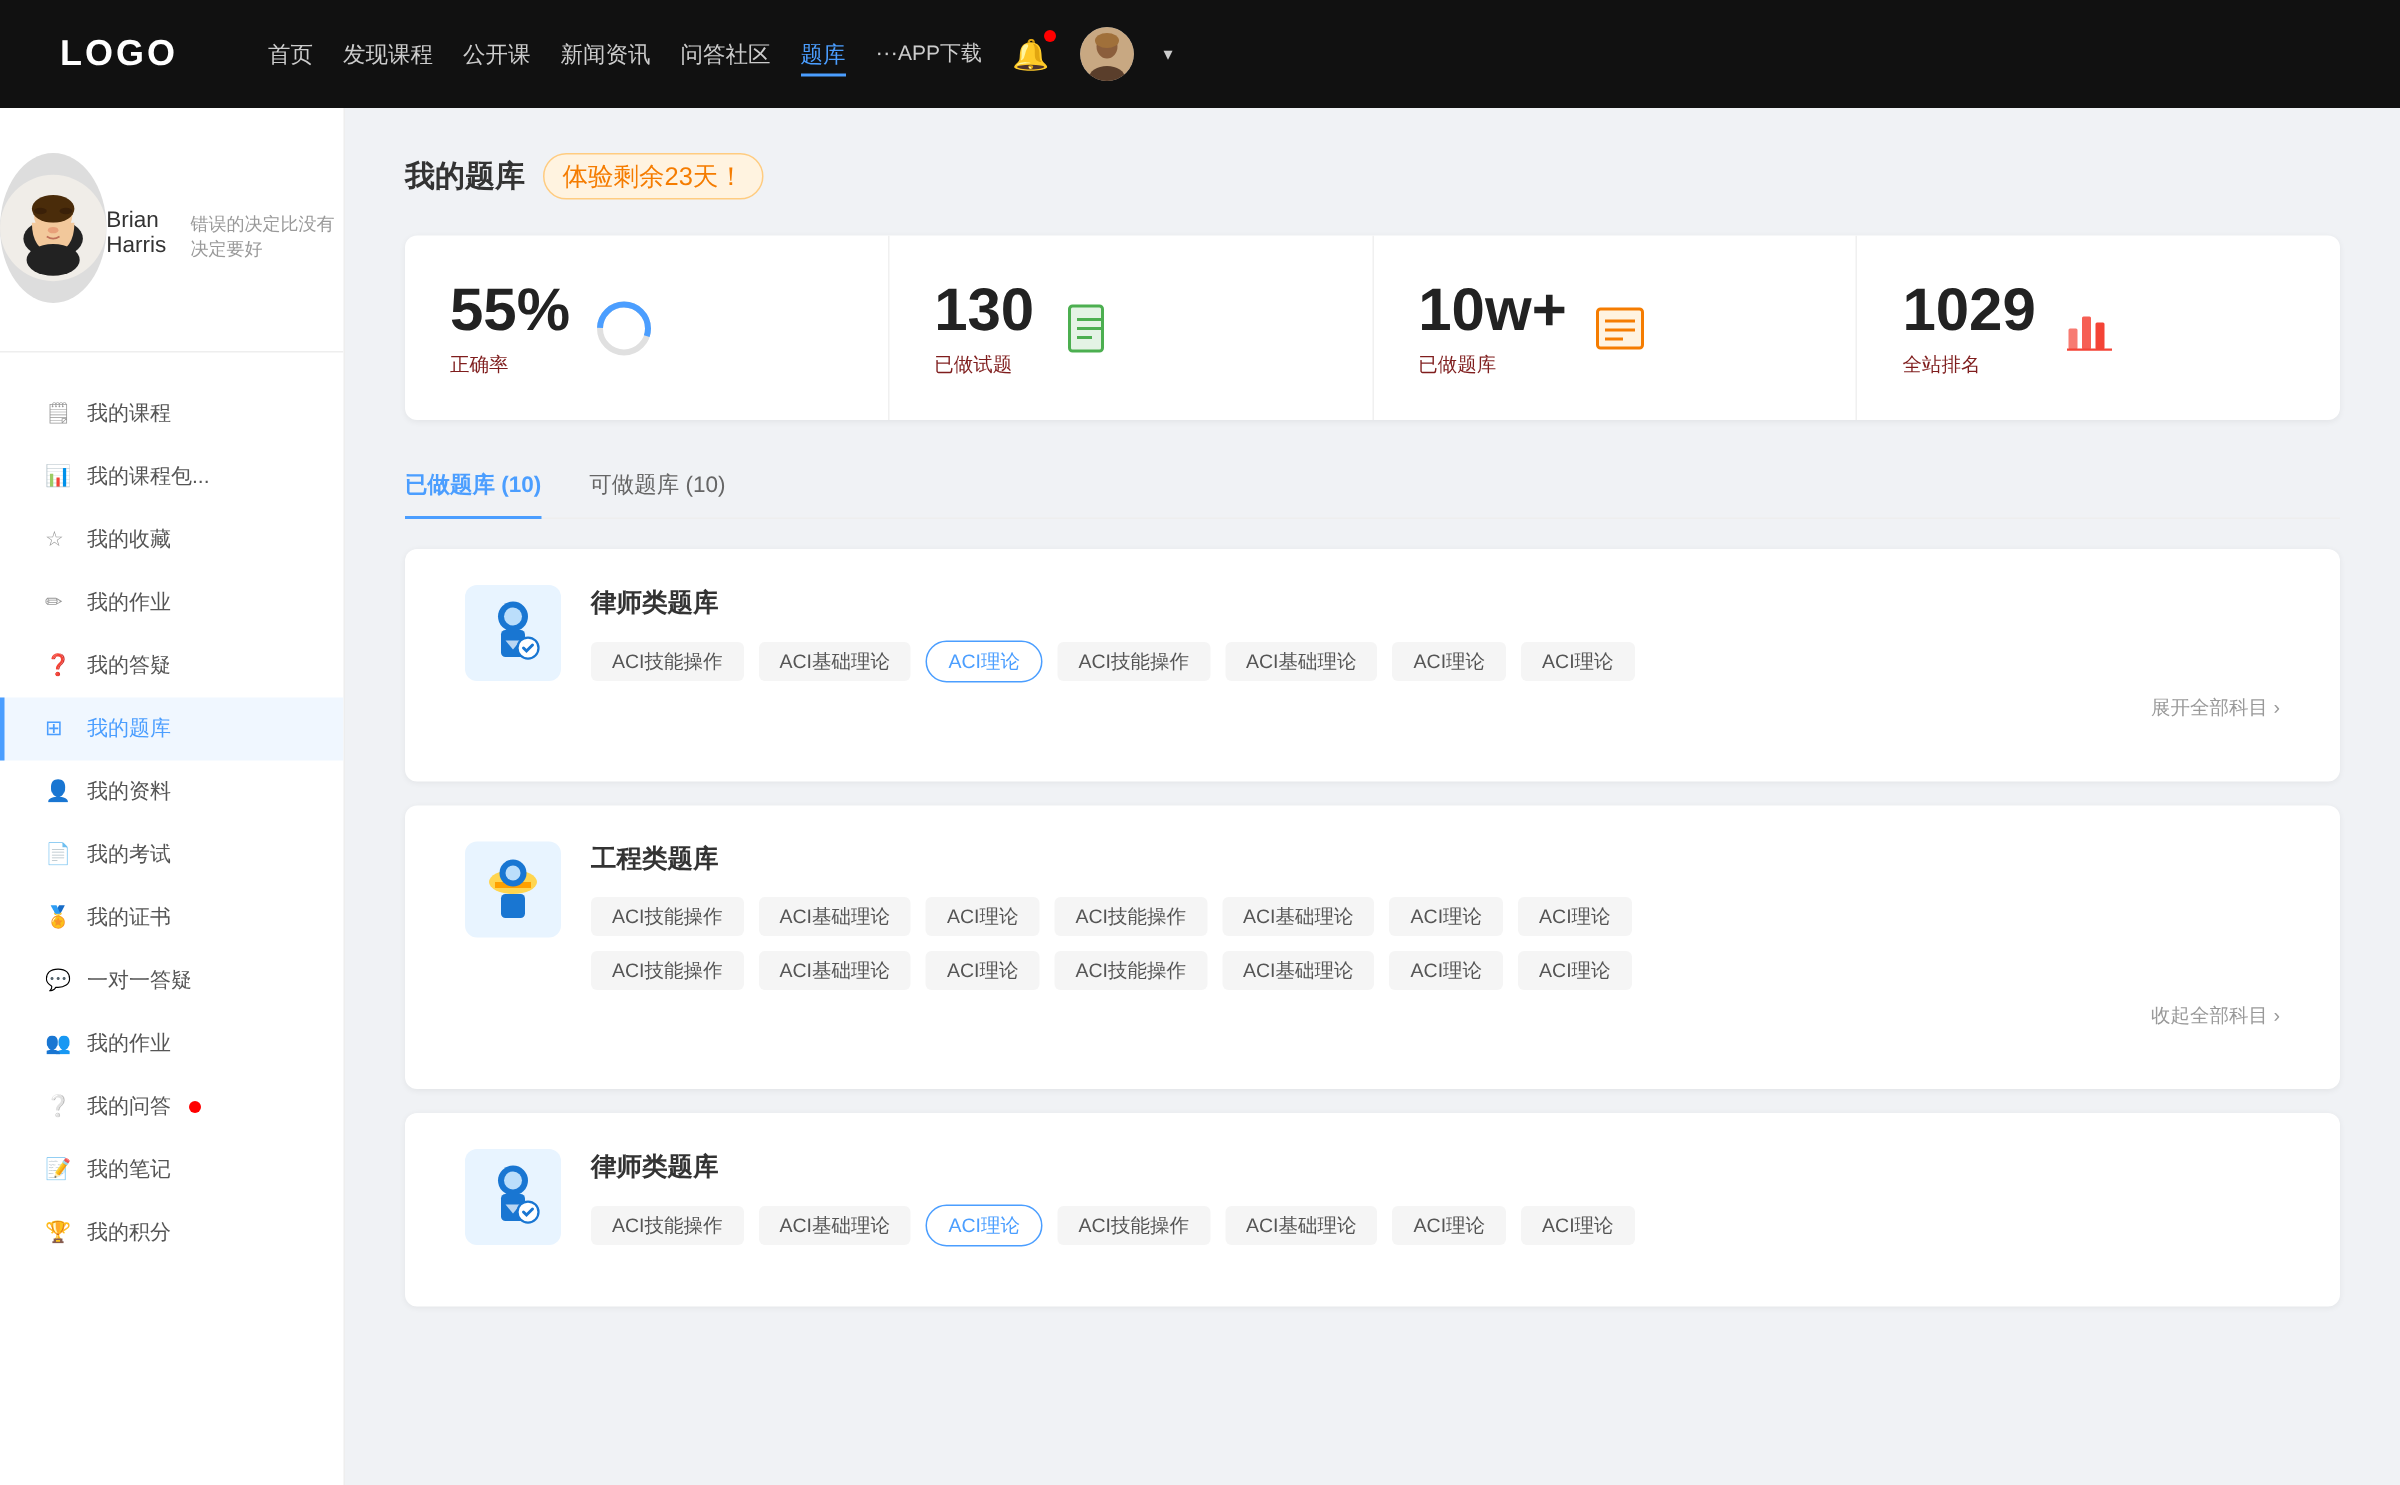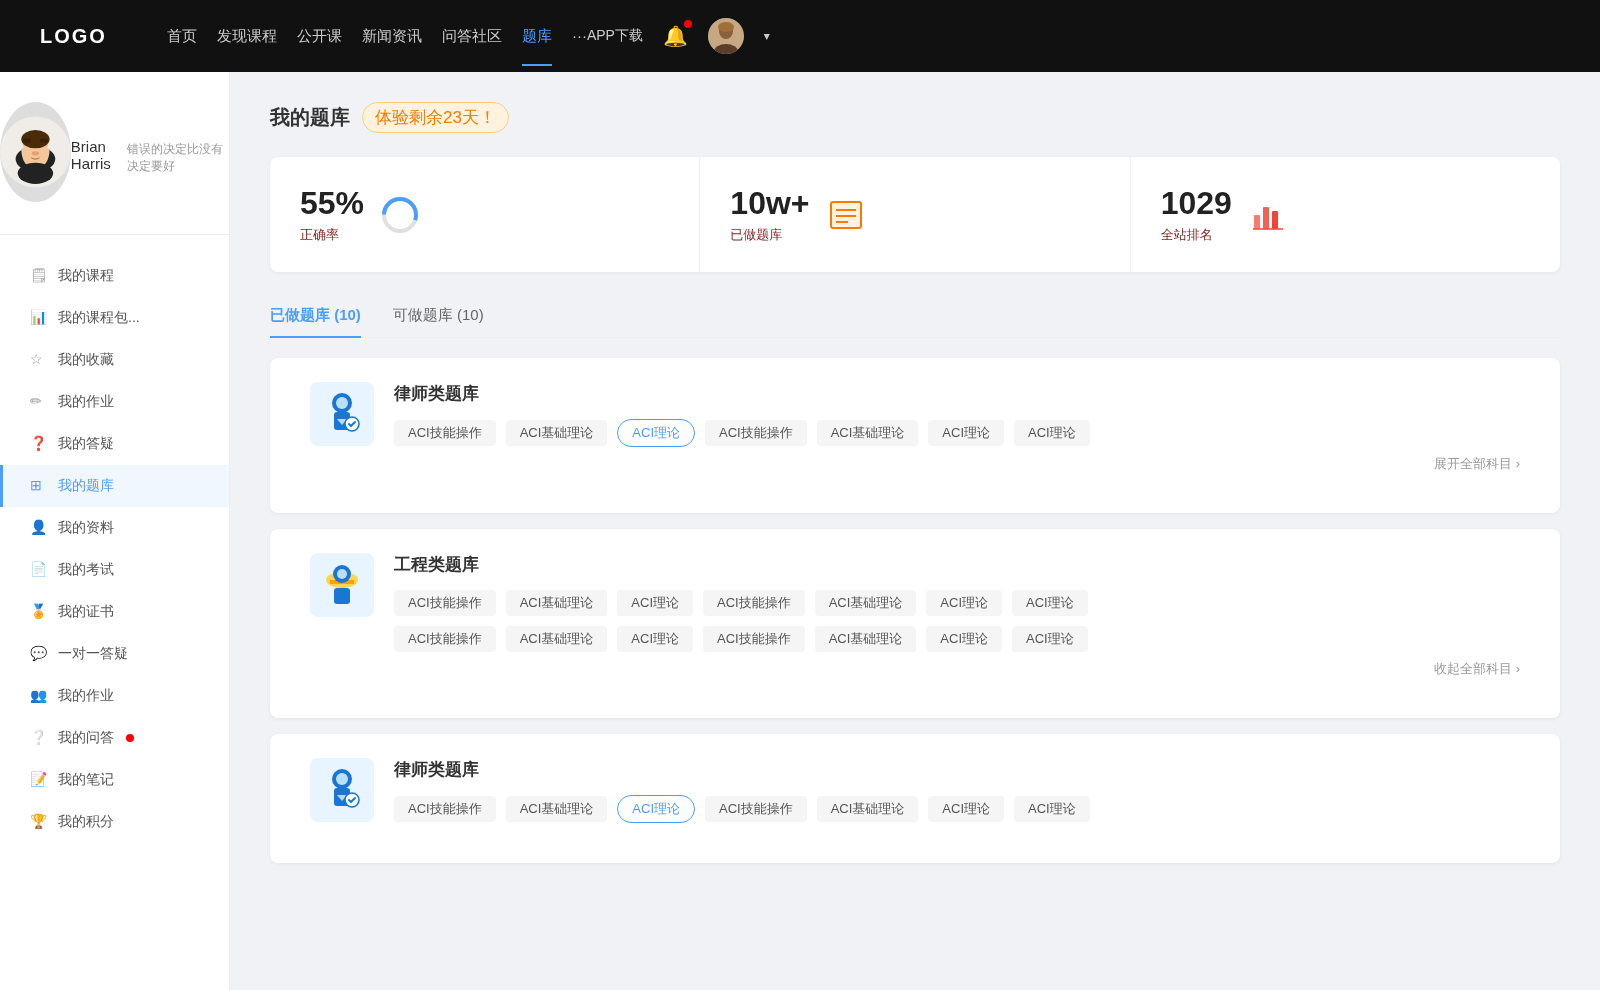--- a/index.html
+++ b/index.html
@@ -11,40 +11,40 @@
       height: 72px;
       display: flex;
       align-items: center;
       padding: 0 40px;
       position: fixed;
       top: 0; left: 0; right: 0;
       z-index: 100;
     }
     .navbar-logo {
       color: #fff;
-      font-size: 20px;
+      font-size: 24px;
       font-weight: bold;
       letter-spacing: 2px;
       margin-right: 60px;
     }
     .navbar-nav {
       display: flex;
       gap: 20px;
       list-style: none;
       flex: 1;
     }
     .navbar-nav li a {
       color: #ccc;
       text-decoration: none;
       font-size: 15px;
     }
     .navbar-nav li.active a {
       color: #4b9eff;
       border-bottom: 2px solid #4b9eff;
-      padding-bottom: 20px;
+      padding-bottom: 4px;
     }
     .navbar-right {
       display: flex;
       align-items: center;
       gap: 20px;
     }
     .navbar-app-download {
       color: #ccc;
       font-size: 14px;
     }
@@ -195,21 +195,21 @@
       flex: 1;
       padding: 28px 30px;
       border-right: 1px solid #f0f0f0;
       display: flex;
       align-items: center;
       gap: 16px;
     }
     .stat-item:last-child { border-right: none; }
     .stat-info {}
     .stat-value {
-      font-size: 32px;
+      font-size: 40px;
       font-weight: 700;
       color: #222;
     }
     .stat-label {
       font-size: 13px;
       color: #7f1d1d;
       margin-top: 4px;
     }
     .stat-icon {
       width: 40px; height: 40px;
@@ -440,20 +440,35 @@
     </div>
     <div class="stat-icon">
             <svg class="pie-chart" viewBox="0 0 40 40" xmlns="http://www.w3.org/2000/svg">
     <circle cx="20" cy="20" r="16" fill="none" stroke="#e0e0e0" stroke-width="4"></circle>
     <circle cx="20" cy="20" r="16" fill="none" stroke="#4b9eff" stroke-width="4" stroke-dasharray="55.292030703180366 45.23893421169302" stroke-dashoffset="25.132741228718345" transform="rotate(-90,20,20)"></circle>
   </svg>
           </div>
   </div>
         <div class="stat-item">
     <div class="stat-info">
+      <div class="stat-value">130</div>
+      <div class="stat-label">已做试题</div>
+    </div>
+    <div class="stat-icon">
+            <svg width="36" height="36" viewBox="0 0 36 36" xmlns="http://www.w3.org/2000/svg">
+    <rect x="5" y="3" width="22" height="30" rx="2" fill="#4caf50" opacity="0.15"></rect>
+    <rect x="5" y="3" width="22" height="30" rx="2" fill="none" stroke="#4caf50" stroke-width="2"></rect>
+    <line x1="10" y1="12" x2="26" y2="12" stroke="#4caf50" stroke-width="2"></line>
+    <line x1="10" y1="18" x2="26" y2="18" stroke="#4caf50" stroke-width="2"></line>
+    <line x1="10" y1="24" x2="20" y2="24" stroke="#4caf50" stroke-width="2"></line>
+  </svg>
+          </div>
+  </div>
+        <div class="stat-item">
+    <div class="stat-info">
       <div class="stat-value">10w+</div>
       <div class="stat-label">已做题库</div>
     </div>
     <div class="stat-icon">
             <svg width="36" height="36" viewBox="0 0 36 36" xmlns="http://www.w3.org/2000/svg">
     <rect x="3" y="5" width="30" height="26" rx="2" fill="#fff3e0"></rect>
     <rect x="3" y="5" width="30" height="26" rx="2" fill="none" stroke="#f57c00" stroke-width="2"></rect>
     <line x1="8" y1="13" x2="28" y2="13" stroke="#f57c00" stroke-width="2"></line>
     <line x1="8" y1="19" x2="28" y2="19" stroke="#f57c00" stroke-width="2"></line>
     <line x1="8" y1="25" x2="20" y2="25" stroke="#f57c00" stroke-width="2"></line>

